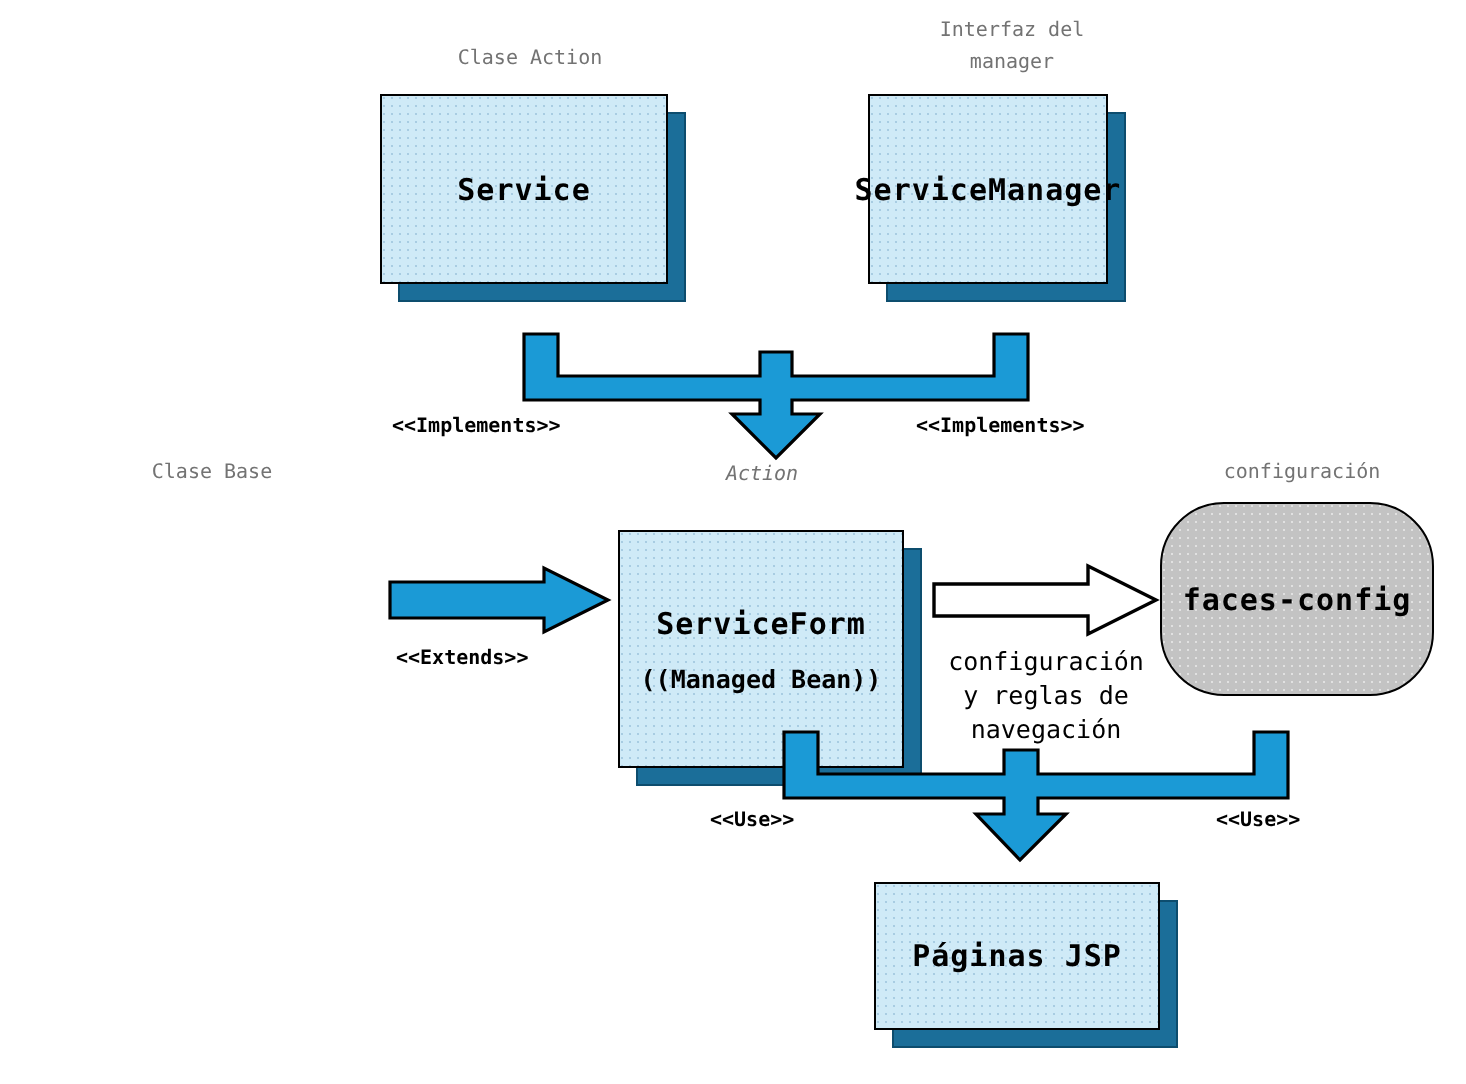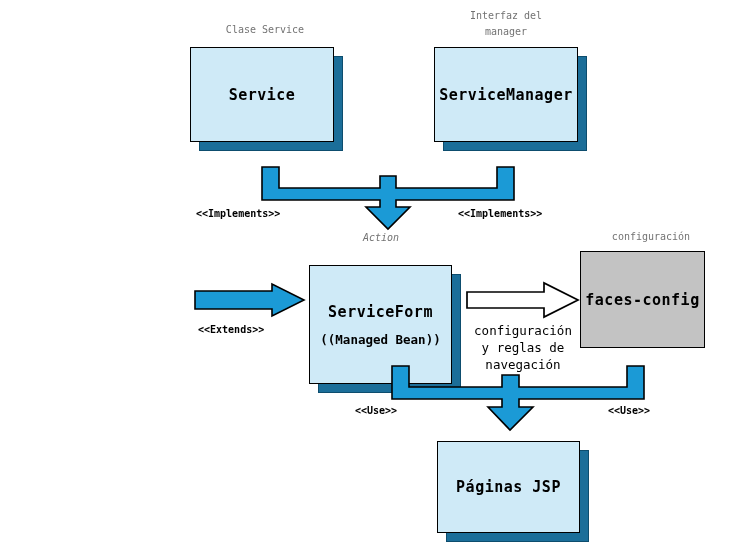--- a/index.html
+++ b/index.html
@@ -95,49 +95,50 @@
     text-align:center;
     white-space:pre-line;
   }
   svg.arrow{position:absolute;overflow:visible;}
 </style>
 </head>
 <body>
 
 <div id="canvas">
 
-  <div class="caption" style="left:190px;top:22px;width:150px;">Clase Service</div>
+  <div class="caption" style="left:190px;top:22px;width:150px;">Clase Action</div>
 
   <div class="node" style="left:190px;top:47px;width:144px;height:95px;text-align:center;">
     <div class="shadow"></div>
     <div class="face">
       <div class="t1">Service</div>
     </div>
   </div>
 
   <div class="caption" style="left:431px;top:8px;width:150px;">Interfaz del
 manager</div>
 
-  <div class="node" style="left:434px;top:47px;width:144px;height:95px;">
+  <div class="node" style="left:434px;top:47px;width:120px;height:95px;">
     <div class="shadow"></div>
     <div class="face">
       <div class="t1">ServiceManager</div>
     </div>
   </div>
 
   <svg class="arrow" style="left:258px;top:163px;" width="260" height="70" viewBox="0 0 260 70">
     <path d="M 4,4 L 21,4 L 21,25 L 122,25 L 122,13 L 138,13 L 138,25 L 239,25
              L 239,4 L 256,4 L 256,37 L 138,37 L 138,44 L 152,44 L 130,66
              L 108,44 L 122,44 L 122,37 L 4,37 Z" fill="#1b9ad6" stroke="#000000" stroke-width="1.6" stroke-linejoin="miter"></path>
   </svg>
 
   <div class="edgelabel" style="left:196px;top:208px;">&lt;&lt;Implements&gt;&gt;</div>
 
   <div class="edgelabel" style="left:458px;top:208px;">&lt;&lt;Implements&gt;&gt;</div>
 
+  <div class="caption" style="left:33px;top:229px;width:146px;">Clase Base</div>
 
 
   <svg class="arrow" style="left:193px;top:282px;" width="114" height="36" viewBox="0 0 114 36">
     <path d="M 2,9 L 79,9 L 79,2 L 111,18 L 79,34 L 79,27 L 2,27 Z" fill="#1b9ad6" stroke="#000000" stroke-width="1.6" stroke-linejoin="miter"></path>
   </svg>
 
   <div class="edgelabel" style="left:198px;top:324px;">&lt;&lt;Extends&gt;&gt;</div>
 
   <div class="caption" style="left:308px;top:230px;width:146px;font-style:italic;">Action</div>
 
@@ -152,34 +153,34 @@
   <svg class="arrow" style="left:465px;top:281px;" width="116" height="38" viewBox="0 0 116 38">
     <path d="M 2,11 L 79,11 L 79,2 L 113,19 L 79,36 L 79,27 L 2,27 Z" fill="#ffffff" stroke="#000000" stroke-width="1.7" stroke-linejoin="miter"></path>
   </svg>
 
   <div class="multiline" style="left:452px;top:322px;width:142px;">configuración
 y reglas de
 navegación</div>
 
   <div class="caption" style="left:578px;top:229px;width:146px;">configuración</div>
 
-  <div class="graybox" style="left:580px;top:251px;width:125px;height:97px;">
+  <div class="graybox" style="left:580px;top:251px;width:137px;height:97px;border-radius:32px;">
     <span>faces-config</span>
   </div>
 
   <svg class="arrow" style="left:388px;top:362px;" width="260" height="72" viewBox="0 0 260 72">
     <path d="M 4,4 L 21,4 L 21,25 L 114,25 L 114,13 L 131,13 L 131,25 L 239,25
              L 239,4 L 256,4 L 256,37 L 131,37 L 131,45 L 145,45 L 122,68
              L 100,45 L 114,45 L 114,37 L 4,37 Z" fill="#1b9ad6" stroke="#000000" stroke-width="1.6" stroke-linejoin="miter"></path>
   </svg>
 
   <div class="edgelabel" style="left:355px;top:405px;">&lt;&lt;Use&gt;&gt;</div>
 
   <div class="edgelabel" style="left:608px;top:405px;">&lt;&lt;Use&gt;&gt;</div>
 
-  <div class="node" style="left:437px;top:441px;width:143px;height:92px;">
+  <div class="node" style="left:437px;top:441px;width:143px;height:74px;">
     <div class="shadow"></div>
     <div class="face">
       <div class="t1">Páginas JSP</div>
     </div>
   </div>
 
 </div>
 
 </body></html>

